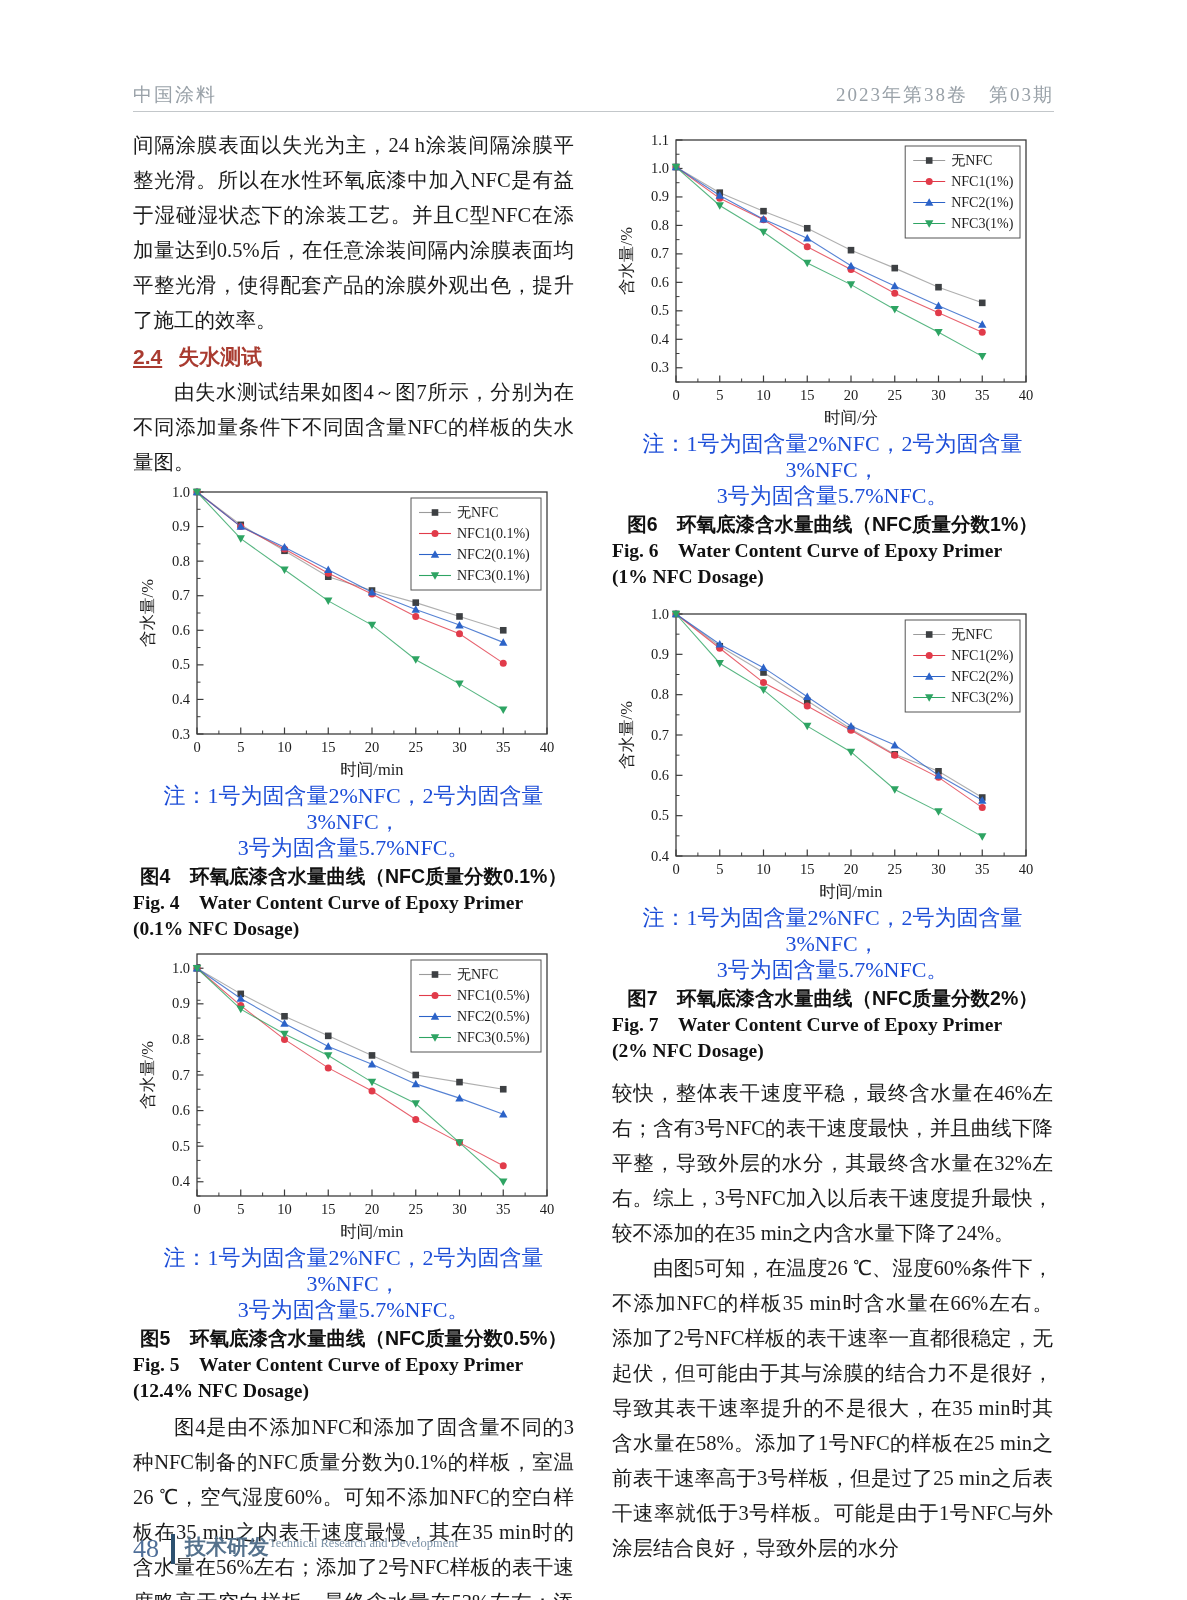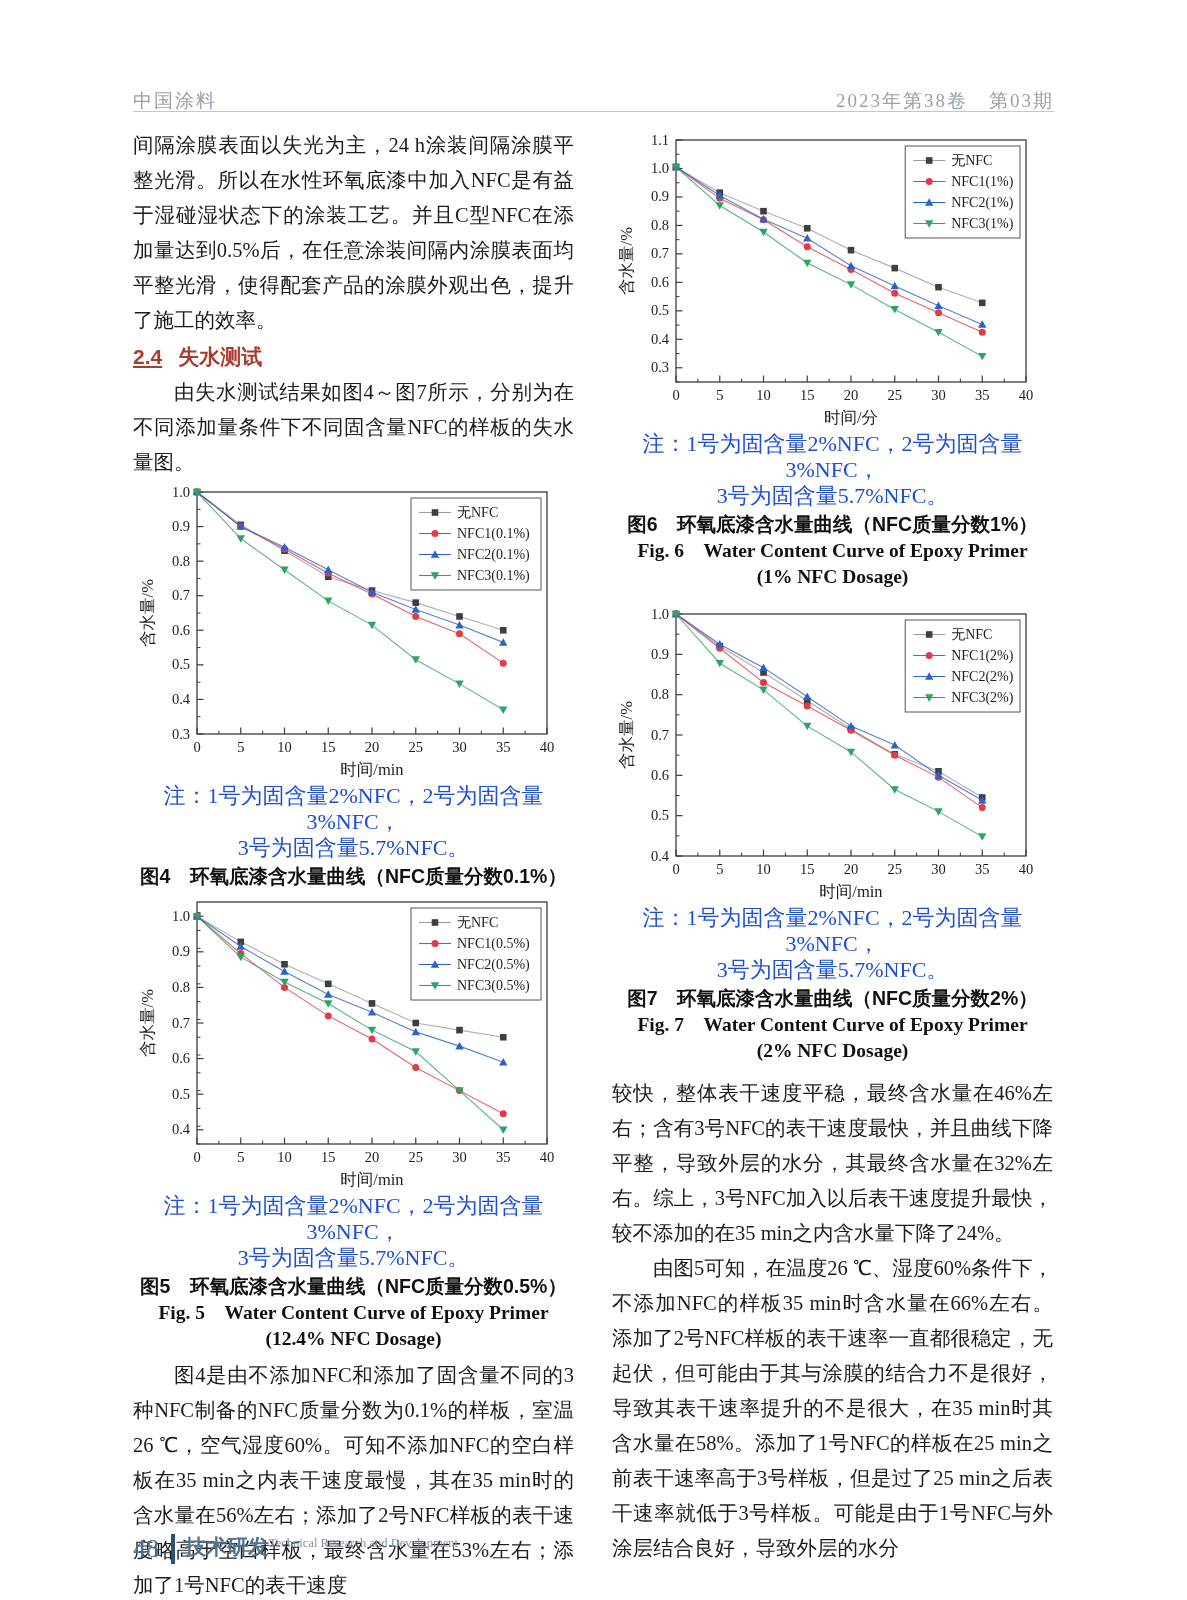--- a/index.html
+++ b/index.html
@@ -1,36 +1,36 @@
 <!DOCTYPE html>
 <html><head>
 <meta charset="utf-8">
 <style>
   html,body{margin:0;padding:0;background:#e9e9e9;}
   .page{position:relative;width:1187px;height:1600px;background:#ffffff;margin:0 auto;
         font-family:"Liberation Serif",serif;color:#1b1b1b;overflow:hidden;}
   
-  .pg-header{position:absolute;left:133px;right:133px;top:88px;display:flex;justify-content:space-between;
+  .pg-header{position:absolute;left:133px;right:133px;top:82px;display:flex;justify-content:space-between;
              font-size:19px;color:#99a1a8;letter-spacing:2px;}
   .pg-rule{position:absolute;left:133px;right:133px;top:111px;height:1px;background:#c3c7ca;}
   
   .col{position:absolute;top:128px;width:441px;}
   .col-left{left:133px;}
   .col-right{left:612px;}
   p.body{margin:0;font-size:20.5px;line-height:35px;text-align:justify;}
   p.indent{text-indent:2em;}
   h3.section{margin:2px 0 1px 0;font-family:"Liberation Sans",sans-serif;font-weight:bold;
              font-size:21px;line-height:34px;color:#a93b30;}
   h3.section .sec-no{margin-right:16px;text-decoration:underline;}
   figure{margin:0;padding:0;}
   .chart-box{width:430px;height:300px;margin:2px auto 0 auto;}
   .fig-note{margin:1px 0 0 0;text-align:center;font-size:22px;line-height:26px;color:#1d4ed8;}
   .fig-cap-cn{margin:2px 0 0 0;text-align:center;font-family:"Liberation Sans",sans-serif;
               font-weight:bold;font-size:19.5px;line-height:27px;color:#111;}
-  .fig-cap-en{margin:0;text-align:center;font-family:"Liberation Serif",serif;font-weight:bold;
+  .fig-cap-en{margin:0;text-align:left;font-family:"Liberation Serif",serif;font-weight:bold;
               font-size:19.5px;line-height:26px;color:#111;}
   
   .pg-footer{position:absolute;left:133px;top:1534px;display:flex;align-items:stretch;}
   .pg-num{font-size:26px;color:#4f6f99;align-self:flex-end;margin-right:12px;line-height:30px;}
   .foot-bar{width:4px;background:#2d5170;margin-right:10px;}
   .foot-txt{display:flex;flex-direction:row;justify-content:flex-start;padding:1px 0;}
   .foot-cn{font-family:"Liberation Sans",sans-serif;font-weight:bold;font-size:21px;color:#54718c;line-height:24px;}
   .foot-en{font-size:12.5px;color:#7b91a6;line-height:16px;}
   svg text{font-family:"Liberation Serif",serif;}
 </style>
@@ -153,20 +153,21 @@
               <line x1="280" y1="72.5" x2="312" y2="72.5" stroke="#2c63c8" stroke-width="1.1"></line>
               <path d="M 296 68.3 L 300.2 75.8 L 291.8 75.8 Z" fill="#2c63c8"></path>
               <text x="318" y="77" font-size="14" fill="#1c1c1c">NFC2(0.1%)</text>
               <line x1="280" y1="93.5" x2="312" y2="93.5" stroke="#2ea463" stroke-width="1.1"></line>
               <path d="M 296 97.7 L 300.2 90.2 L 291.8 90.2 Z" fill="#2ea463"></path>
               <text x="318" y="98" font-size="14" fill="#1c1c1c">NFC3(0.1%)</text>
             </g>
           </svg></div>
       <p class="fig-note"><span>注：1号为固含量2%NFC，2号为固含量3%NFC，</span><br><span>3号为固含量5.7%NFC。</span></p>
       <p class="fig-cap-cn">图4　环氧底漆含水量曲线（NFC质量分数0.1%）</p>
+      <p class="fig-cap-en"><span>Fig. 4　Water Content Curve of Epoxy Primer</span><br><span>(0.1% NFC Dosage)</span></p>
     </figure>
 
     <figure>
       <div class="chart-box"><svg viewBox="0 0 430 300" width="430" height="300">
             <rect x="58" y="10" width="350" height="242" fill="none" stroke="#3c3c3c" stroke-width="1.3"></rect>
             <line x1="79.875" y1="252" x2="79.875" y2="248.5" stroke="#3c3c3c" stroke-width="1"></line>
             <line x1="123.625" y1="252" x2="123.625" y2="248.5" stroke="#3c3c3c" stroke-width="1"></line>
             <line x1="167.375" y1="252" x2="167.375" y2="248.5" stroke="#3c3c3c" stroke-width="1"></line>
             <line x1="211.125" y1="252" x2="211.125" y2="248.5" stroke="#3c3c3c" stroke-width="1"></line>
             <line x1="254.875" y1="252" x2="254.875" y2="248.5" stroke="#3c3c3c" stroke-width="1"></line>

